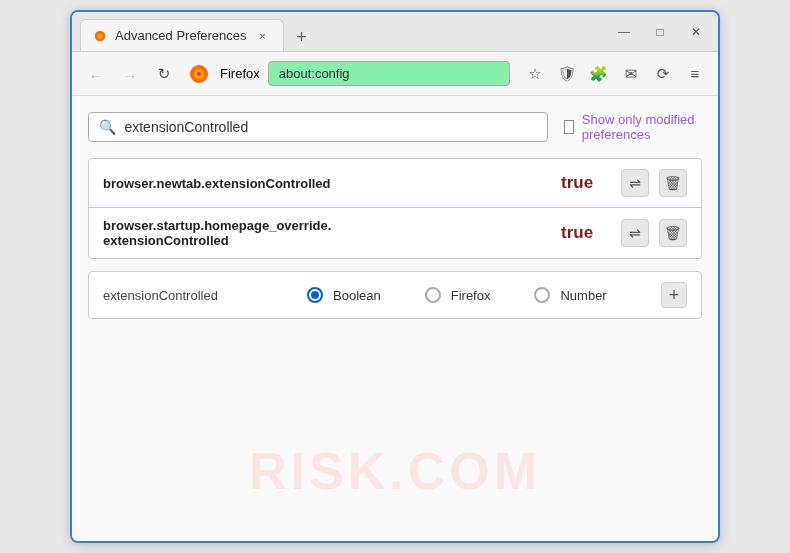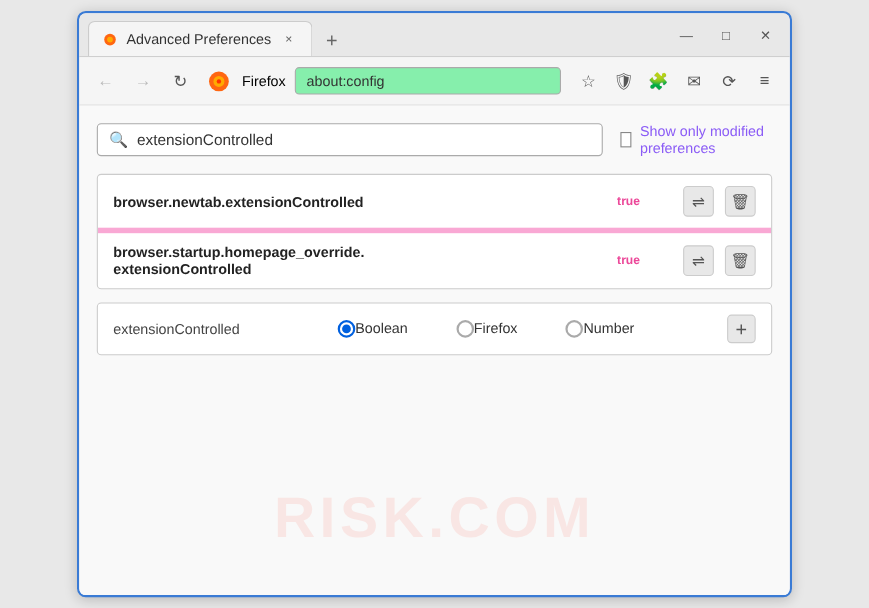--- a/index.html
+++ b/index.html
@@ -219,36 +219,36 @@
       background: white;
       border: 1px solid #ccc;
       border-radius: 4px;
       margin-bottom: 12px;
       overflow: hidden;
     }
     .result-row {
       display: flex;
       align-items: center;
       padding: 10px 14px;
-      border-bottom: 5px solid #f9a8d4;
+      border-bottom: 1px solid #f9a8d4;
     }
     .result-row:last-child { border-bottom: none; }
     .result-name {
       font-size: 13px;
       font-weight: 700;
       color: #222;
       flex: 1;
     }
     .result-name span {
       font-weight: 700;
     }
     .result-value {
-      font-size: 11px;
+      font-size: 17px;
       font-weight: 700;
-      color: #ec4899;
+      color: #7f1d1d;
       margin-right: 20px;
       min-width: 40px;
       margin-left: 39px;
     }
     .result-actions {
       display: flex;
       align-items: center;
       gap: 10px;
     }
     .action-btn {
@@ -280,22 +280,22 @@
       color: #444;
       min-width: 160px;
     }
     .radio-group {
       display: flex;
       align-items: center;
       gap: 16px;
     }
     .radio-item {
       display: flex;
-      align-items: flex-start;
-      gap: 0;
+      align-items: center;
+      gap: 10px;
       font-size: 13px;
       color: #333;
       cursor: pointer;
       padding-left: 28px;
     }
     .radio-circle {
       width: 16px;
       height: 16px;
       border-radius: 50%;
       border: 2px solid #aaa;

